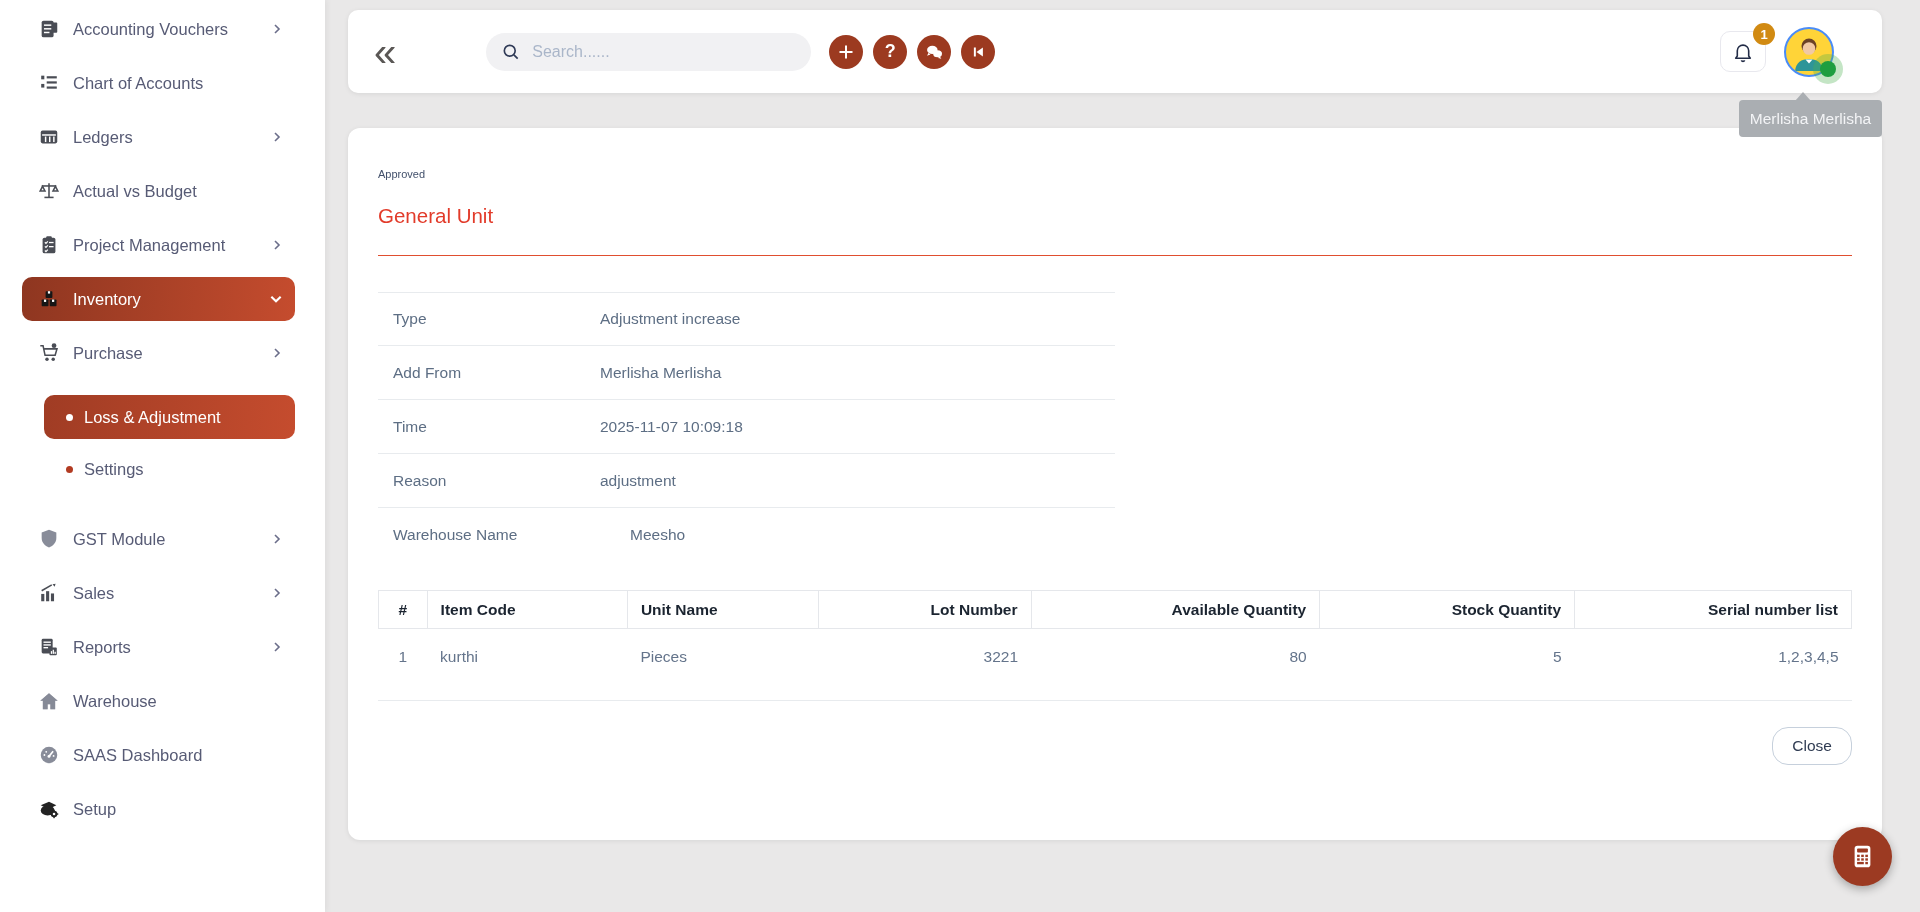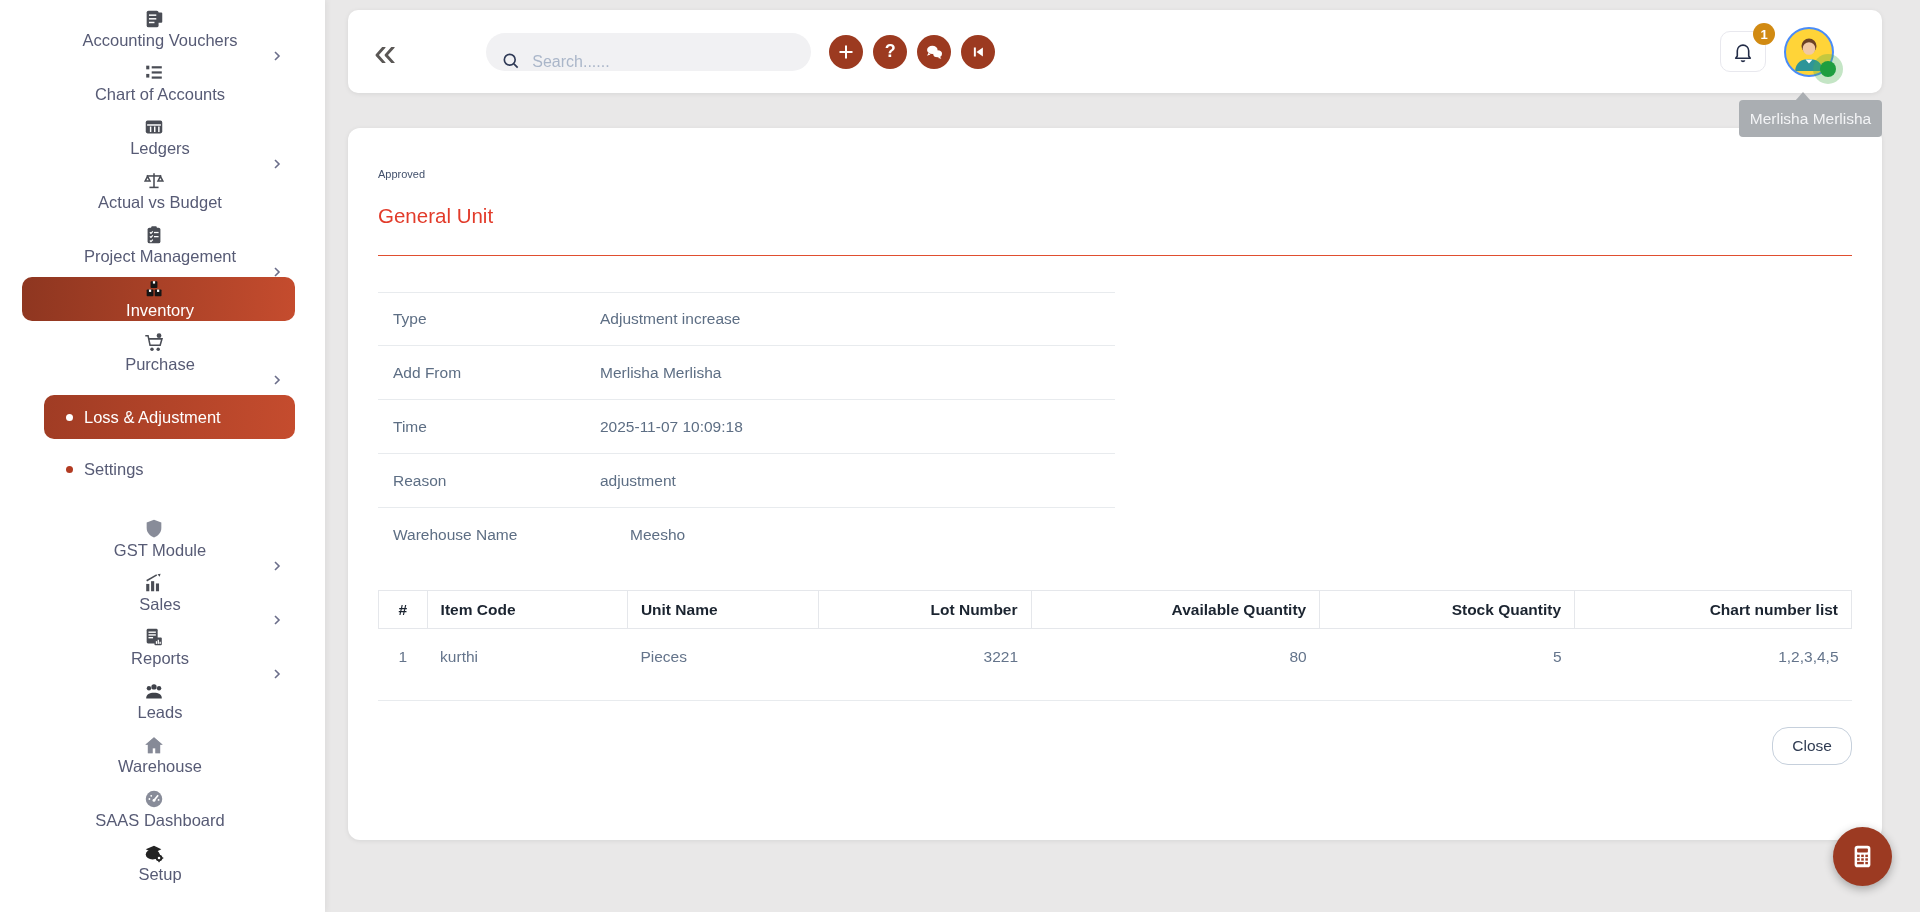--- a/index.html
+++ b/index.html
@@ -3,38 +3,38 @@
 <meta charset="utf-8">
 <style>
   * { margin:0; padding:0; box-sizing:border-box; }
   html,body { width:1920px; height:912px; overflow:hidden; }
   body { background:#e9e8e8; font-family:"Liberation Sans", sans-serif; position:relative; }
 
   
   .sidebar { position:absolute; left:0; top:0; width:325px; height:912px; background:#fff;
              box-shadow:2px 0 6px rgba(0,0,0,.05); padding-top:7px; z-index:5; }
   .nav-item { display:flex; align-items:center; height:44px; margin:0 30px 10px 22px;
-              padding:0 12px 0 15px; color:#575b75; font-size:16.5px; border-radius:10px; cursor:pointer;flex-direction:column; }
+              padding:0 12px 0 15px; color:#575b75; font-size:16.5px; border-radius:10px; cursor:pointer; }
   .nav-item .ic { width:24px; height:24px; margin-right:12px; flex:0 0 24px; display:grid; place-items:center; }
   .nav-item .chev { margin-left:auto; display:flex; }
   .nav-item.active { background:linear-gradient(95deg,#8e3620,#c54c2e); color:#fff; }
   .submenu { margin:20px 0 14px 0; }
   .sub-item { display:flex; align-items:center; height:44px; margin:0 30px 8px 44px;
               padding:0 12px 0 22px; border-radius:10px; color:#575b75; font-size:16.5px; cursor:pointer; }
   .sub-item .dot { width:7px; height:7px; border-radius:50%; background:#b23b22; margin-right:11px; }
   .sub-item.active { background:linear-gradient(95deg,#a03c24,#c54c2e); color:#fff; }
   .sub-item.active .dot { background:#fff; }
   .lower { margin-top:26px; }
 
   
   .topbar { position:absolute; left:348px; top:10px; width:1534px; height:83px; background:#fff;
             border-radius:10px; box-shadow:0 1px 5px rgba(0,0,0,.08); display:flex; align-items:center; z-index:4; }
   .collapse-btn { font-size:40px; color:#5a5755; margin-left:26px; line-height:0.9; cursor:pointer; user-select:none; }
   .search-pill { margin-left:90px; width:325px; height:38px; border-radius:19px; background:#f1f1f3;
-                 display:flex; align-items:flex-end; padding:0 15px; }
+                 display:flex; align-items:center; padding:0 15px; }
   .search-pill svg { flex:0 0 20px; margin-right:11px; }
   .search-pill input { border:none; outline:none; background:transparent; font-size:16px; width:100%;
                        font-family:"Liberation Sans",sans-serif; color:#333; }
   .search-pill input::placeholder { color:#aab6c9; }
   .circle-btn { width:34px; height:34px; border-radius:50%; background:#9c3a20; display:grid; place-items:center;
                 margin-left:10px; cursor:pointer; color:#fff; }
   .circle-btn.first { margin-left:18px; }
   .circle-btn .q { font-size:18px; font-weight:bold; color:#fff; }
   .right-cluster { margin-left:auto; margin-right:48px; display:flex; align-items:center; gap:18px; }
   .bell-box { width:46px; height:41px; border:1px solid #e8e8ee; border-radius:10px; display:grid;
@@ -273,33 +273,20 @@
       <span>Reports</span>
       <span class="chev">
           <svg width="12" height="12" viewBox="0 0 12 12">
             <path d="M4 2l4 4-4 4" fill="none" stroke="#6b6e8a" stroke-width="1.6"></path>
           </svg>
         </span>
     </div>
     <div class="nav-item">
       <span class="ic">
         <svg width="22" height="22" viewBox="0 0 24 24">
-            <g fill="#3f424a">
-              <circle cx="6.5" cy="9" r="2.4"></circle>
-              <circle cx="17.5" cy="9" r="2.4"></circle>
-              <circle cx="12" cy="7.5" r="2.9"></circle>
-              <path d="M3.5 19.5c0-3.4 3.6-5.5 8.5-5.5s8.5 2.1 8.5 5.5v.8h-17z"></path>
-            </g>
-          </svg>
-      </span>
-      <span>Leads</span>
-    </div>
-    <div class="nav-item">
-      <span class="ic">
-        <svg width="22" height="22" viewBox="0 0 24 24">
             <path d="M12 3.5l9.5 8.2h-2.8V21h-5.2v-5.5h-3V21H5.3v-9.3H2.5z" fill="#84879490" stroke="none"></path>
             <path d="M12 3.5l9.5 8.2h-2.8V21h-5.2v-5.5h-3V21H5.3v-9.3H2.5z" fill="#868a97"></path>
           </svg>
       </span>
       <span>Warehouse</span>
     </div>
     <div class="nav-item">
       <span class="ic">
         <svg width="22" height="22" viewBox="0 0 24 24">
             <circle cx="12" cy="12" r="9" fill="#888c99"></circle>
@@ -432,21 +419,21 @@
         <col style="width:18.8%">
     </colgroup>
     <thead>
       <tr>
         <th class="ac">#</th>
         <th class="al">Item Code</th>
         <th class="al">Unit Name</th>
         <th class="ar">Lot Number</th>
         <th class="ar">Available Quantity</th>
         <th class="ar">Stock Quantity</th>
-        <th class="ar">Chart number list</th>
+        <th class="ar">Serial number list</th>
       </tr>
     </thead>
     <tbody>
       <tr>
         <td class="ac">1</td>
         <td class="al">kurthi</td>
         <td class="al">Pieces</td>
         <td class="ar">3221</td>
         <td class="ar">80</td>
         <td class="ar">5</td>

